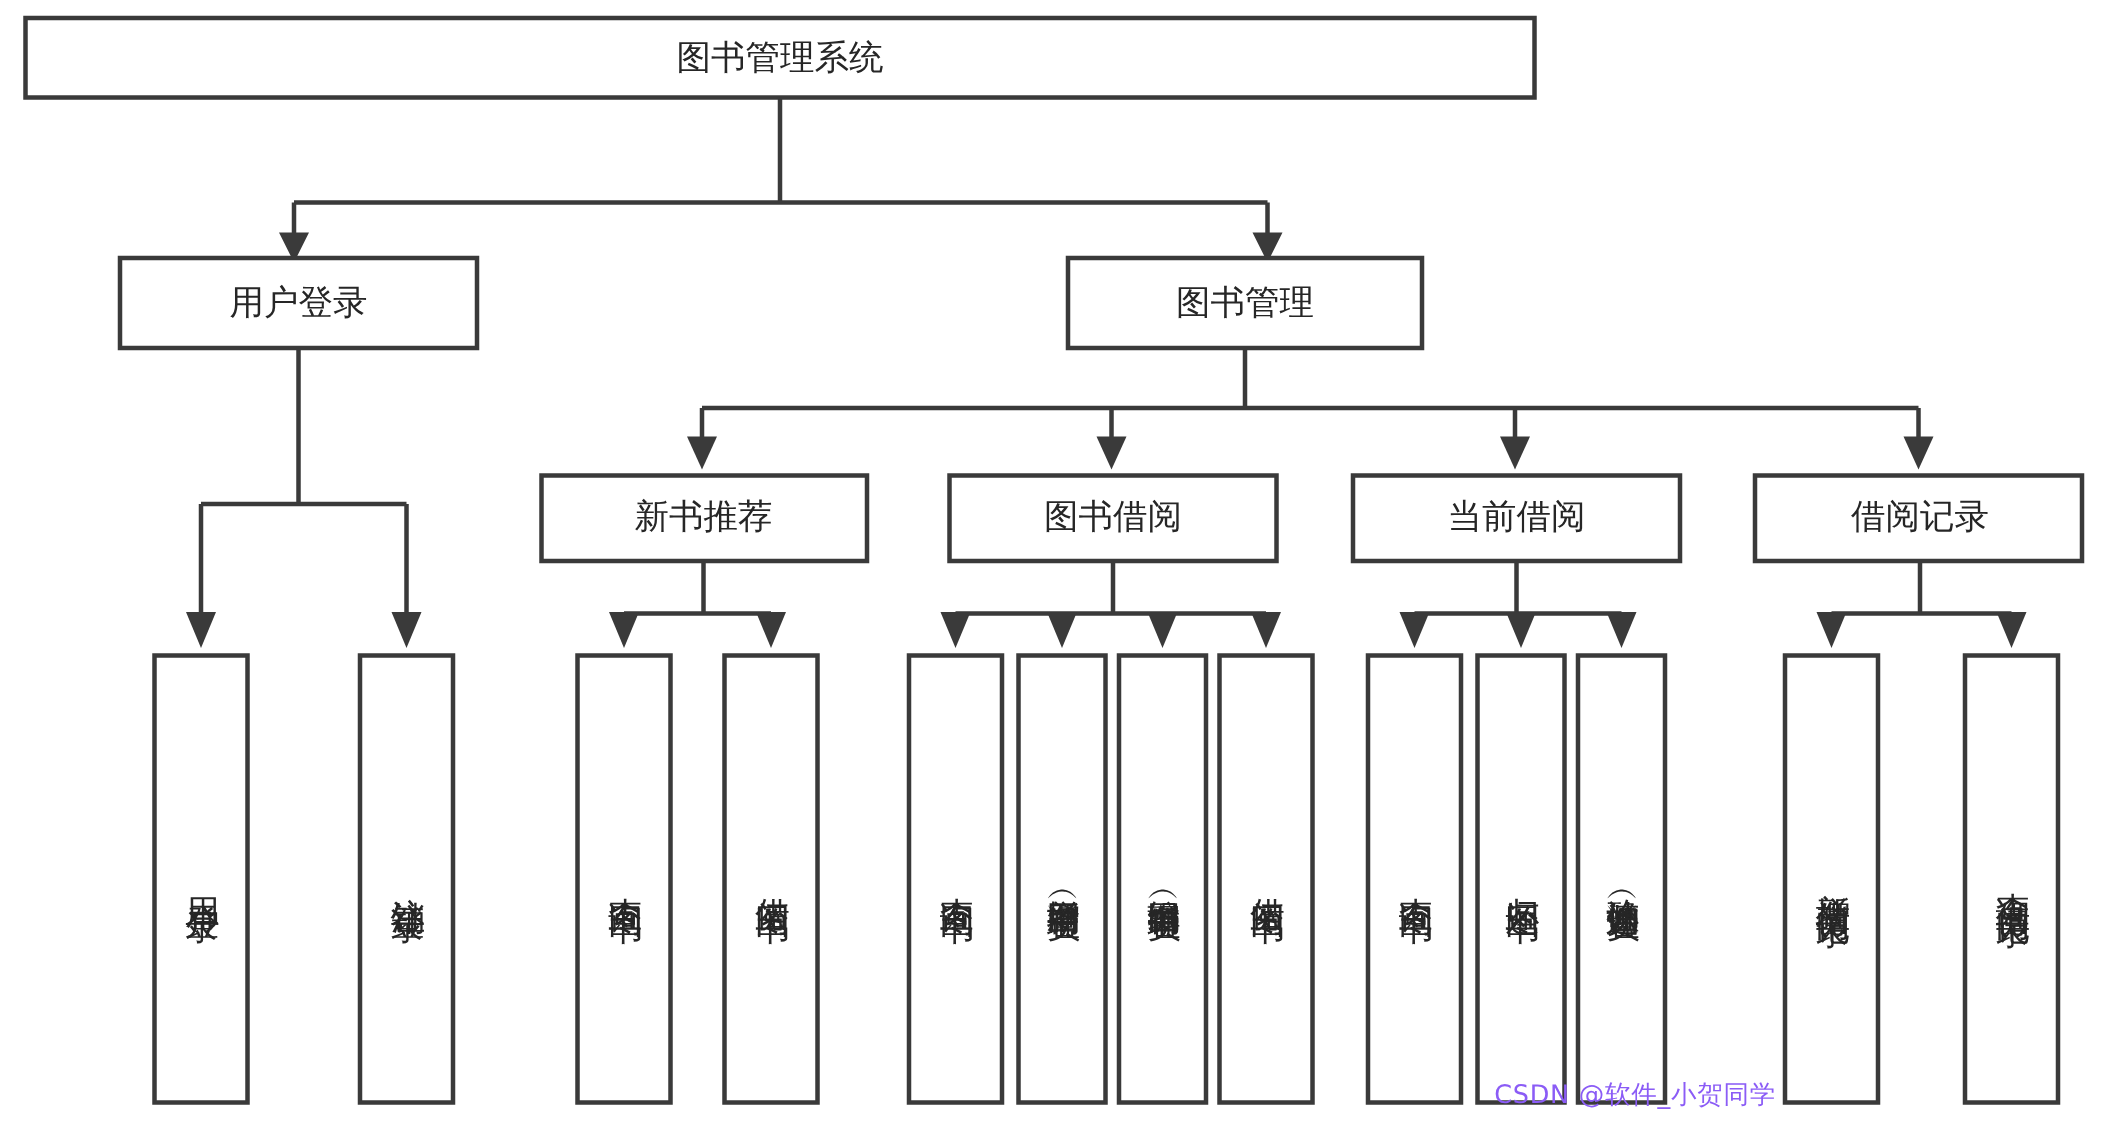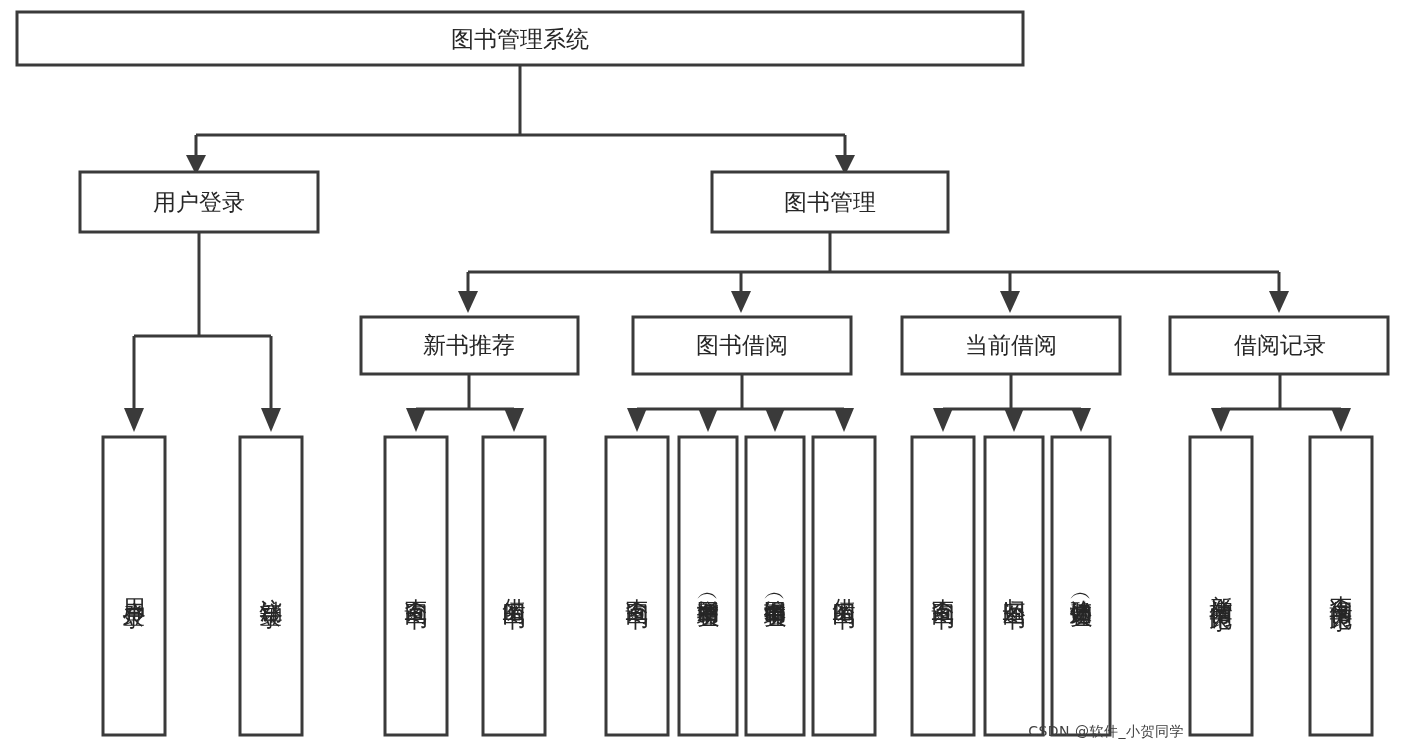--- a/index.html
+++ b/index.html
@@ -72,22 +72,22 @@
   }
   .vlabel.tight {
     letter-spacing: 1px;
     font-size: 22px;
   }
   .watermark {
     position: absolute;
     right: 8px;
     bottom: 6px;
     font-family: "DejaVu Sans", "Liberation Sans", sans-serif;
-    font-size: 14px;
-    color: #404040;
+    font-size: 17px;
+    color: #8b5cf6;
     letter-spacing: 0.5px;
     white-space: nowrap;
   }
 </style>
 </head>
 <body>
 
 <div id="diagram-root">
 
   <svg class="flow" viewBox="0 0 1405 747">

